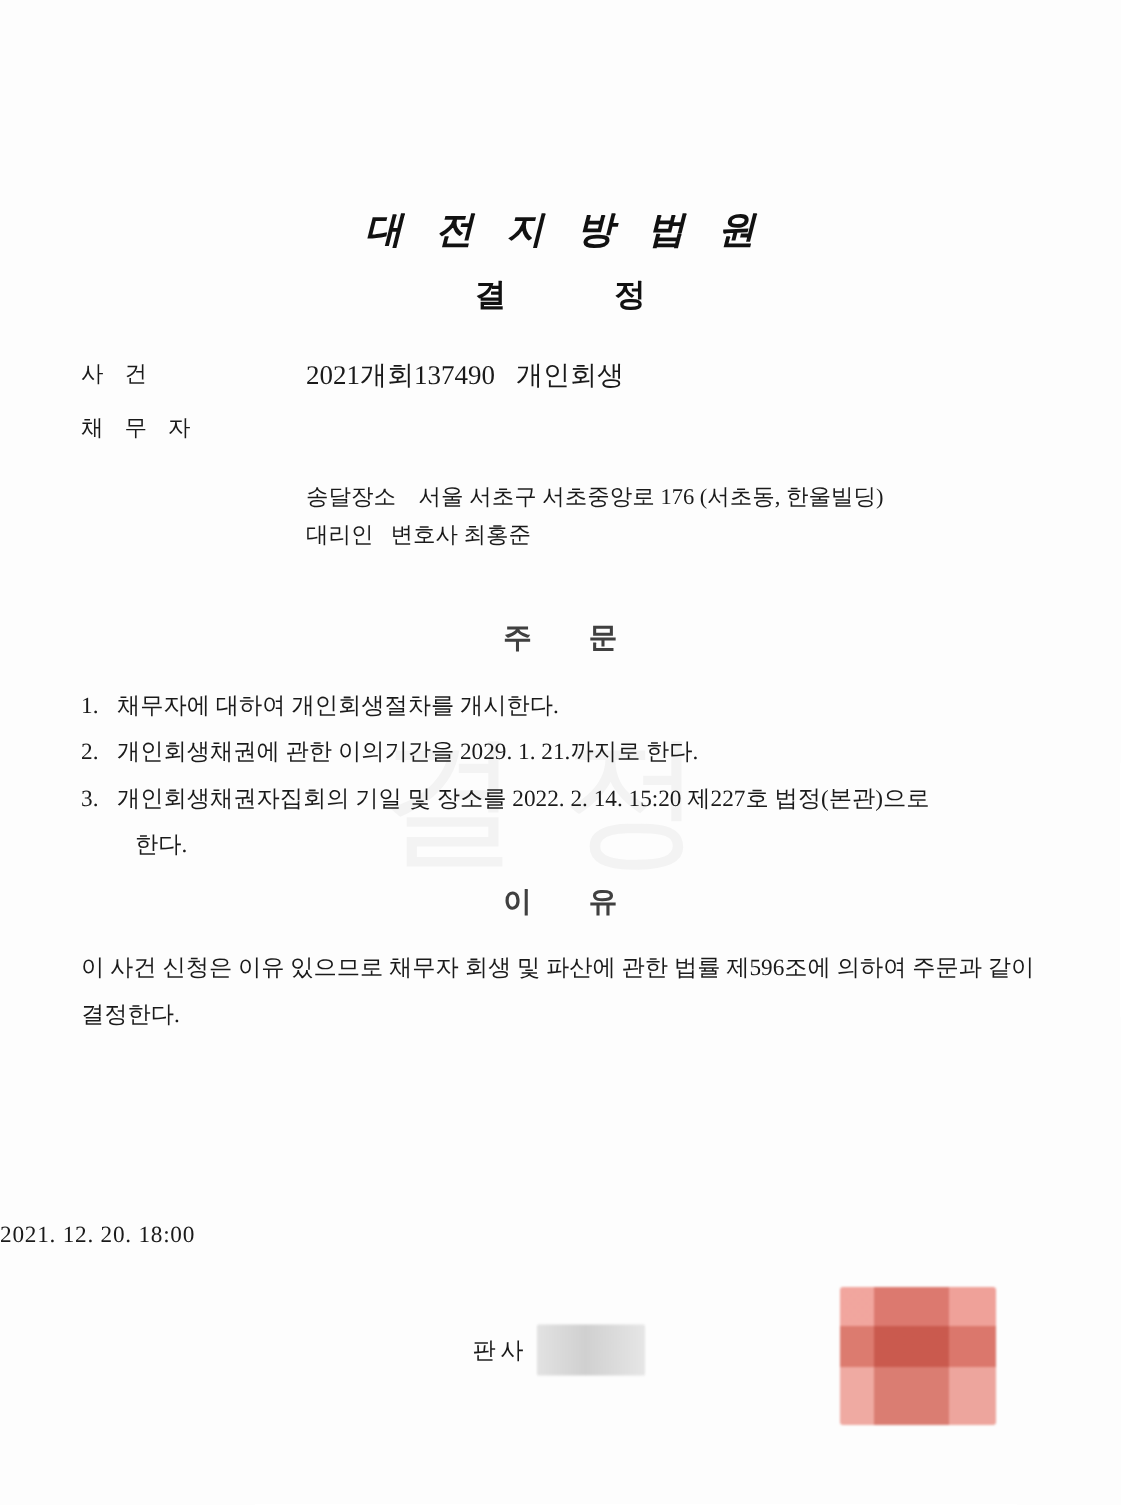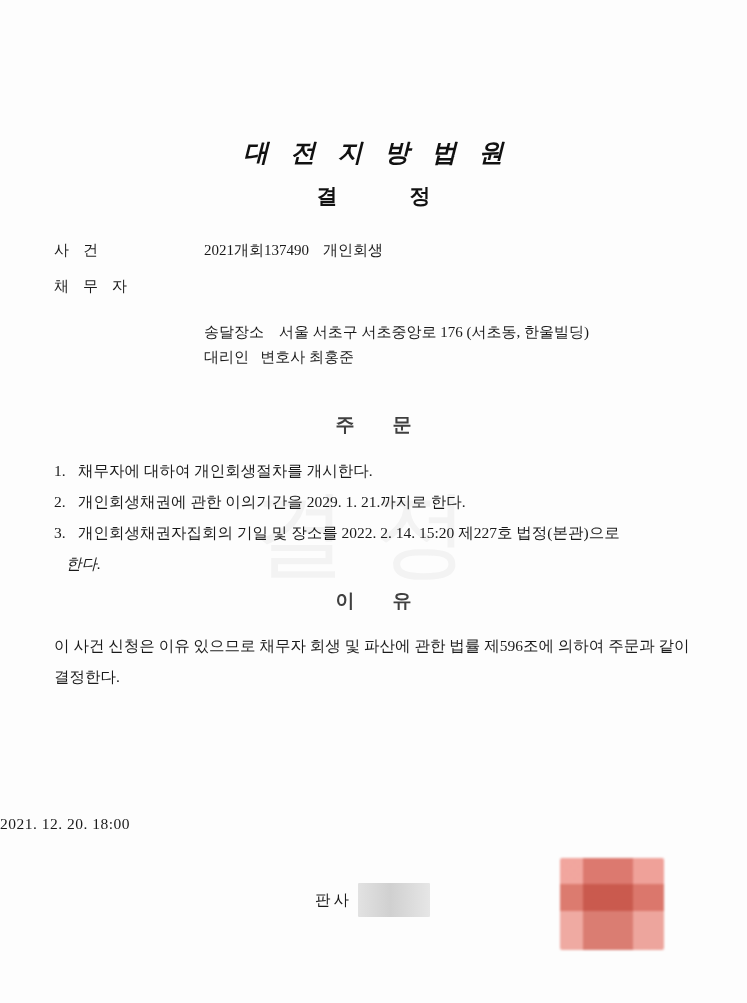--- a/index.html
+++ b/index.html
@@ -81,21 +81,21 @@
   }
   .meta-label {
     width: 150px;
     flex: 0 0 150px;
     letter-spacing: 14px;
     font-size: 15px;
     white-space: nowrap;
   }
   .meta-value {
     flex: 1 1 auto;
-    font-size: 15px;
+    font-size: 18px;
     display: flex;
     align-items: center;
     flex-wrap: wrap;
   }
   .meta-value .gap {
     display: inline-block;
     width: 14px;
   }
 
   
@@ -149,22 +149,21 @@
     margin-bottom: 2px;
   }
   .order-num {
     flex: 0 0 24px;
     width: 24px;
   }
   .order-text {
     flex: 1 1 auto;
   }
   .order-cont {
-    margin-left: 12px;
-    font-style: italic;
+    margin-left: 36px;
   }
 
   .reason-body {
     position: absolute;
     top: 630px;
     left: 54px;
     right: 44px;
     font-size: 15.5px;
     line-height: 31px;
     word-break: keep-all;

